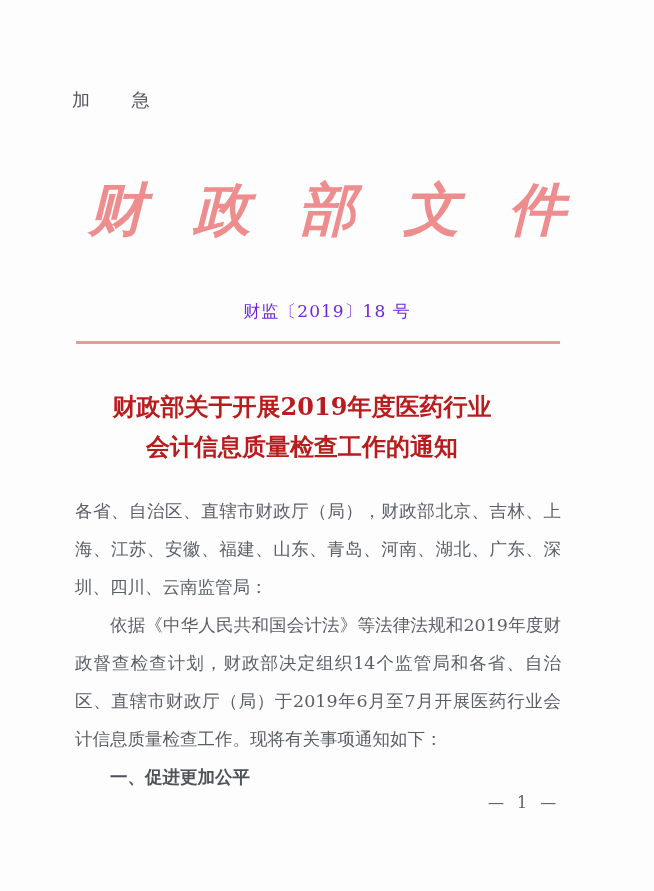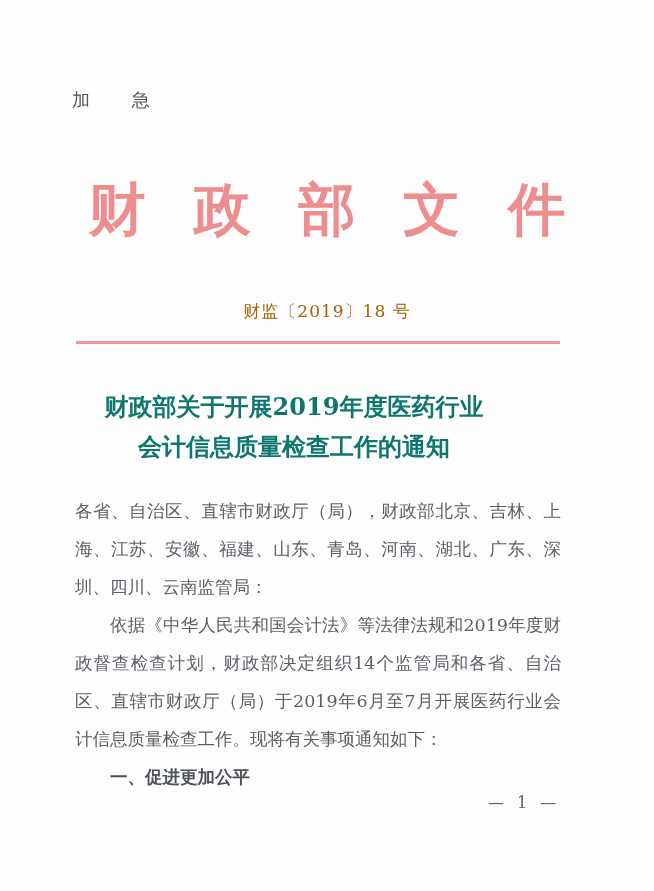--- a/index.html
+++ b/index.html
@@ -29,49 +29,50 @@
     left: 0;
     top: 172px;
     width: 654px;
     text-align: center;
     font-size: 57px;
     font-weight: bold;
     letter-spacing: 14px;
     text-indent: 14px;
     color: #ee8d8d;
     white-space: nowrap;
+    font-style: italic;
   }
   .doc-number {
     position: absolute;
     left: 0;
     top: 300px;
     width: 654px;
     text-align: center;
     font-size: 17px;
     letter-spacing: 1px;
-    color: #a16207;
+    color: #6d28d9;
   }
   .red-divider {
     position: absolute;
     left: 76px;
     top: 341px;
     width: 484px;
     height: 3px;
     background: #f29599;
   }
   .doc-title {
     position: absolute;
-    left: 4px;
+    left: 12px;
     top: 387px;
     width: 580px;
     text-align: center;
     font-size: 24px;
     font-weight: bold;
     line-height: 40px;
-    color: #0f766e;
+    color: #b91c1c;
   }
   .body-block {
     position: absolute;
     left: 75px;
     top: 492px;
     width: 486px;
     font-size: 17.5px;
     line-height: 38px;
     color: #5a5f66;
     text-align: justify;

